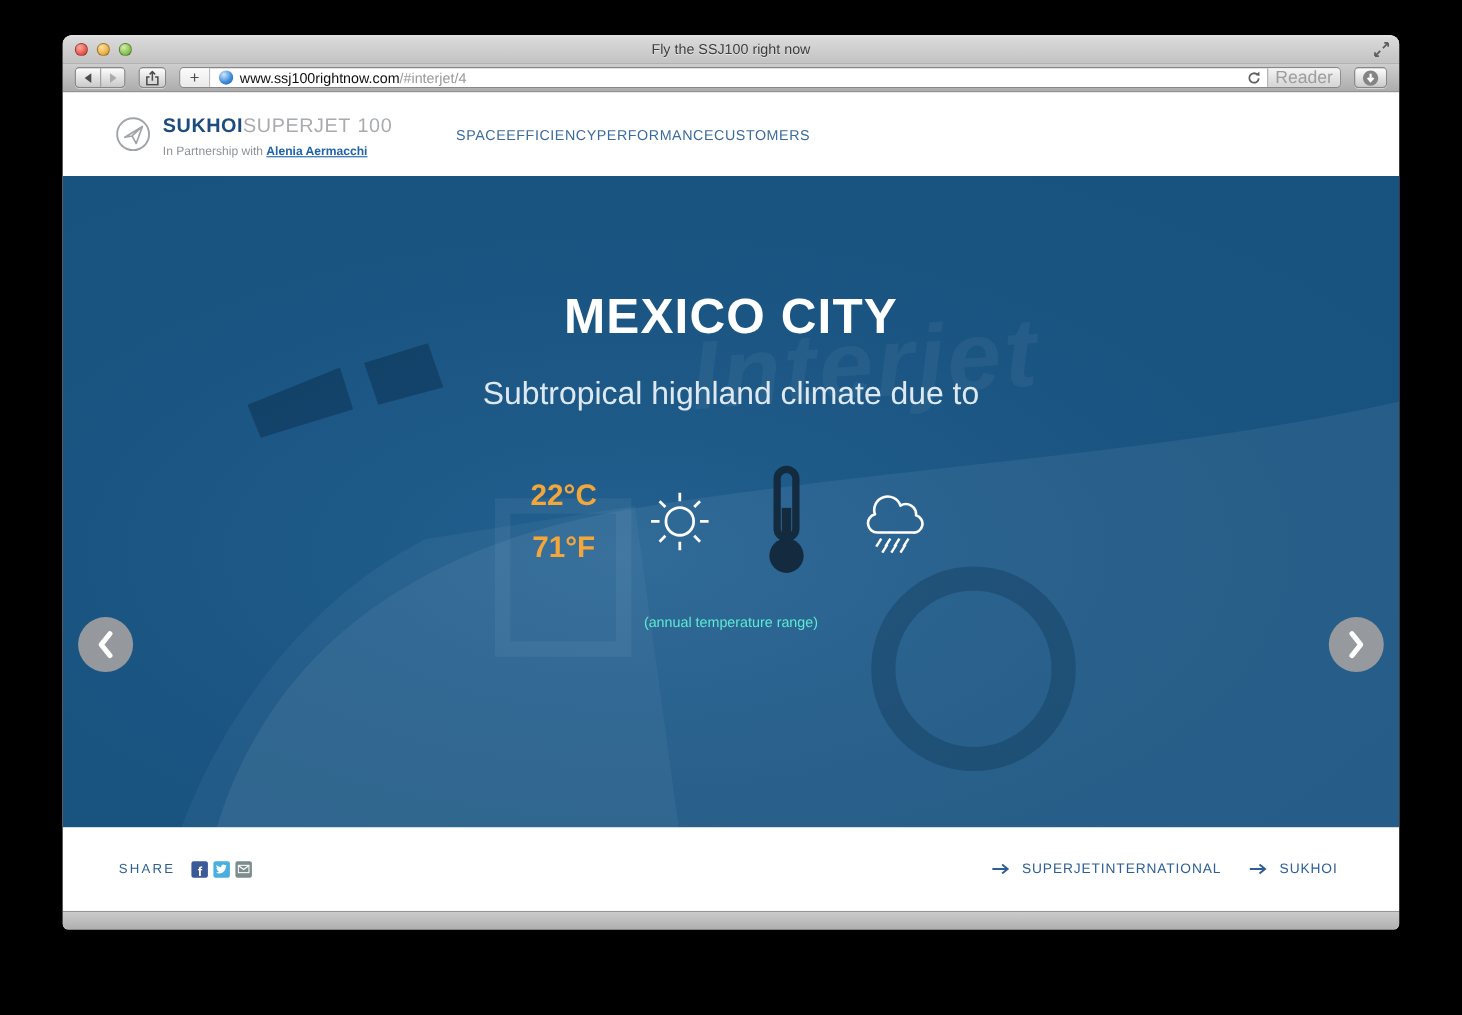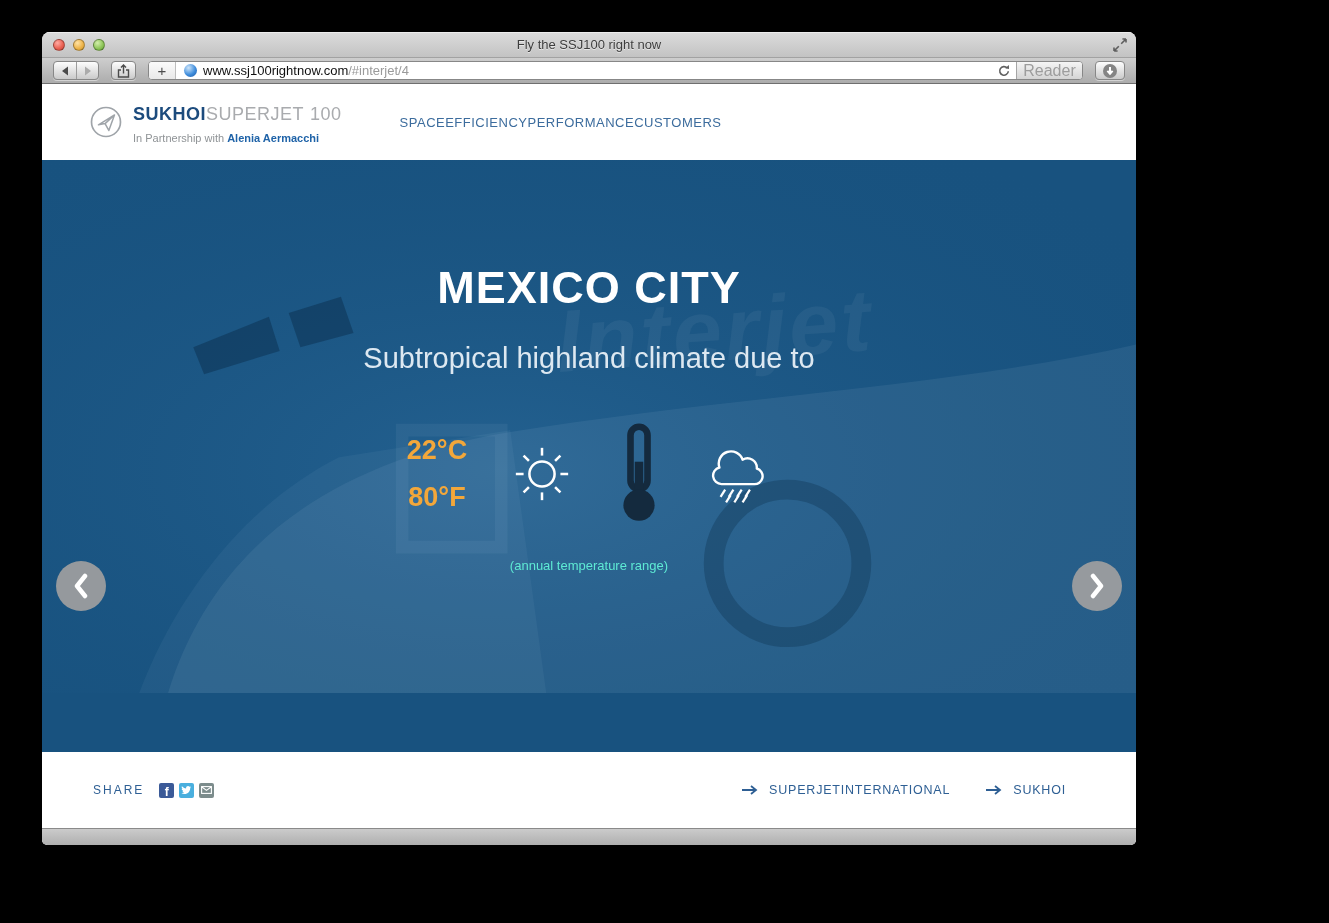--- a/index.html
+++ b/index.html
@@ -1,19 +1,19 @@
 <!DOCTYPE html>
 <html><head>
 <meta charset="utf-8">
 <style>
   * { margin:0; padding:0; box-sizing:border-box; }
   html,body { width:1329px; height:923px; background:#000; overflow:hidden;
               font-family:"Liberation Sans", sans-serif; }
 
-  .window { position:absolute; left:42px; top:32px; width:1094px; height:813px;
+  .window { position:absolute; left:57px; top:32px; width:1215px; height:813px;
             border-radius:8px 8px 5px 5px; overflow:hidden; background:#fff;
             box-shadow:0 12px 40px rgba(0,0,0,.65); }
 
   
   .titlebar { height:26px; background:linear-gradient(#dcdcdc,#c3c3c3);
               border-bottom:1px solid #a2a2a2; position:relative;
               display:flex; align-items:center; box-shadow:inset 0 1px 0 #ededed; }
   .traffic { position:absolute; left:11px; top:7px; display:flex; gap:8px; }
   .tl { width:12px; height:12px; border-radius:50%; border:1px solid rgba(0,0,0,.3); }
   .tl-red    { background:radial-gradient(circle at 35% 30%, #ffaaa2, #e95e50 60%, #bd4538); }
@@ -54,21 +54,21 @@
   .page { height:744px; background:#fff; }
 
   .site-header { height:76px; display:flex; align-items:center; padding-left:48px; }
   .logo-circle { width:32px; height:32px; margin-right:11px; flex:none; }
   .brand-line { font-size:18px; letter-spacing:.5px; line-height:27px; white-space:nowrap; }
   .brand-sukhoi { font-weight:bold; color:#1c4b7d; }
   .brand-superjet { color:#a9abae; font-weight:normal; }
   .brand-100 { color:#a9abae; margin-left:6px; }
   .brand-sub { font-size:11px; margin-top:4px; }
   .brand-sub .pre { color:#8f9396; }
-  .brand-sub .partner { color:#1f63a8; font-weight:bold; }
+  .brand-sub .partner { color:#1f63a8; font-weight:bold;text-decoration:underline; }
   .nav { display:flex; margin-left:58px; }
   .nav-item { font-size:13px; color:#3c6c9d; letter-spacing:.5px; cursor:pointer; }
 
   
   .hero { position:relative; height:592px; background:#18527f; overflow:hidden;
           text-align:center; color:#fff; }
   .hero-bg { position:absolute; inset:0; }
   .wm { position:absolute; left:47%; top:120px; font-size:88px; font-weight:bold;
         font-style:italic; letter-spacing:3px; color:rgba(255,255,255,.05);
         transform:rotate(-4deg); white-space:nowrap; }
@@ -77,28 +77,28 @@
   .hero-sub { margin-top:20px; font-size:29px; color:#dde8f1; line-height:48px; }
   .temps { margin-top:40px; display:flex; align-items:center; justify-content:center; gap:44px; }
   .tempcol { font-size:27px; font-weight:bold; color:#f3a73a; line-height:47px; }
   .note { margin-top:32px; font-size:13px; color:#5eead4; }
   .arrow-btn { position:absolute; top:401px; width:50px; height:50px; border-radius:50%;
                background:rgba(160,160,160,.92); display:flex; align-items:center;
                justify-content:center; cursor:pointer; }
   .arrow-left { left:14px; } .arrow-right { right:14px; }
 
   
-  .site-footer { height:76px; display:flex; align-items:center; padding:0 70px 0 51px; }
+  .site-footer { height:76px; display:flex; align-items:center; padding:0 56px 0 51px; }
   .share-label { font-size:12px; color:#2e5f94; letter-spacing:2px; margin-right:15px; }
   .sicons { display:flex; gap:5px; }
   .sicon { width:15px; height:15px; border-radius:2px; display:flex; align-items:center;
            justify-content:center; cursor:pointer; }
   .fb { background:#3b5a98; } .tw { background:#4aafde; } .ml { background:#7c8c8c; }
   .fb span { color:#fff; font-weight:bold; font-size:12px; line-height:1; margin-top:3px; }
-  .flinks { margin-left:auto; display:flex; gap:36px; }
+  .flinks { margin-left:auto; display:flex; gap:26px; }
   .flink { display:flex; align-items:center; gap:10px; font-size:12.5px; color:#2e5f94;
            letter-spacing:.8px; cursor:pointer; }
 
   .bottombar { height:17px; background:linear-gradient(#cbcbcb,#afafaf);
                border-top:1px solid #8a8a8a; border-radius:0 0 5px 5px; }
 </style>
 </head>
 <body>
 
 <div class="window">
@@ -203,21 +203,21 @@
 
       <div class="hero-inner">
         <h1 class="hero-title">MEXICO CITY</h1>
         <div class="hero-sub">
           <div>Subtropical highland climate due to</div>
         </div>
 
         <div class="temps">
           <div class="tempcol">
             <div>22°C</div>
-            <div>80°F</div>
+            <div>71°F</div>
           </div>
           <svg width="62" height="62" viewBox="0 0 64 64">
             <circle cx="32" cy="32" r="13" fill="none" stroke="#fff" stroke-width="2.6"></circle>
             <g stroke="#fff" stroke-width="2.6">
               <line x1="32" y1="5" x2="32" y2="13"></line>
                 <line x1="32" y1="51" x2="32" y2="59"></line>
               <line x1="5" y1="32" x2="13" y2="32"></line>
                 <line x1="51" y1="32" x2="59" y2="32"></line>
               <line x1="13" y1="13" x2="18.5" y2="18.5"></line>
                 <line x1="45.5" y1="45.5" x2="51" y2="51"></line>

